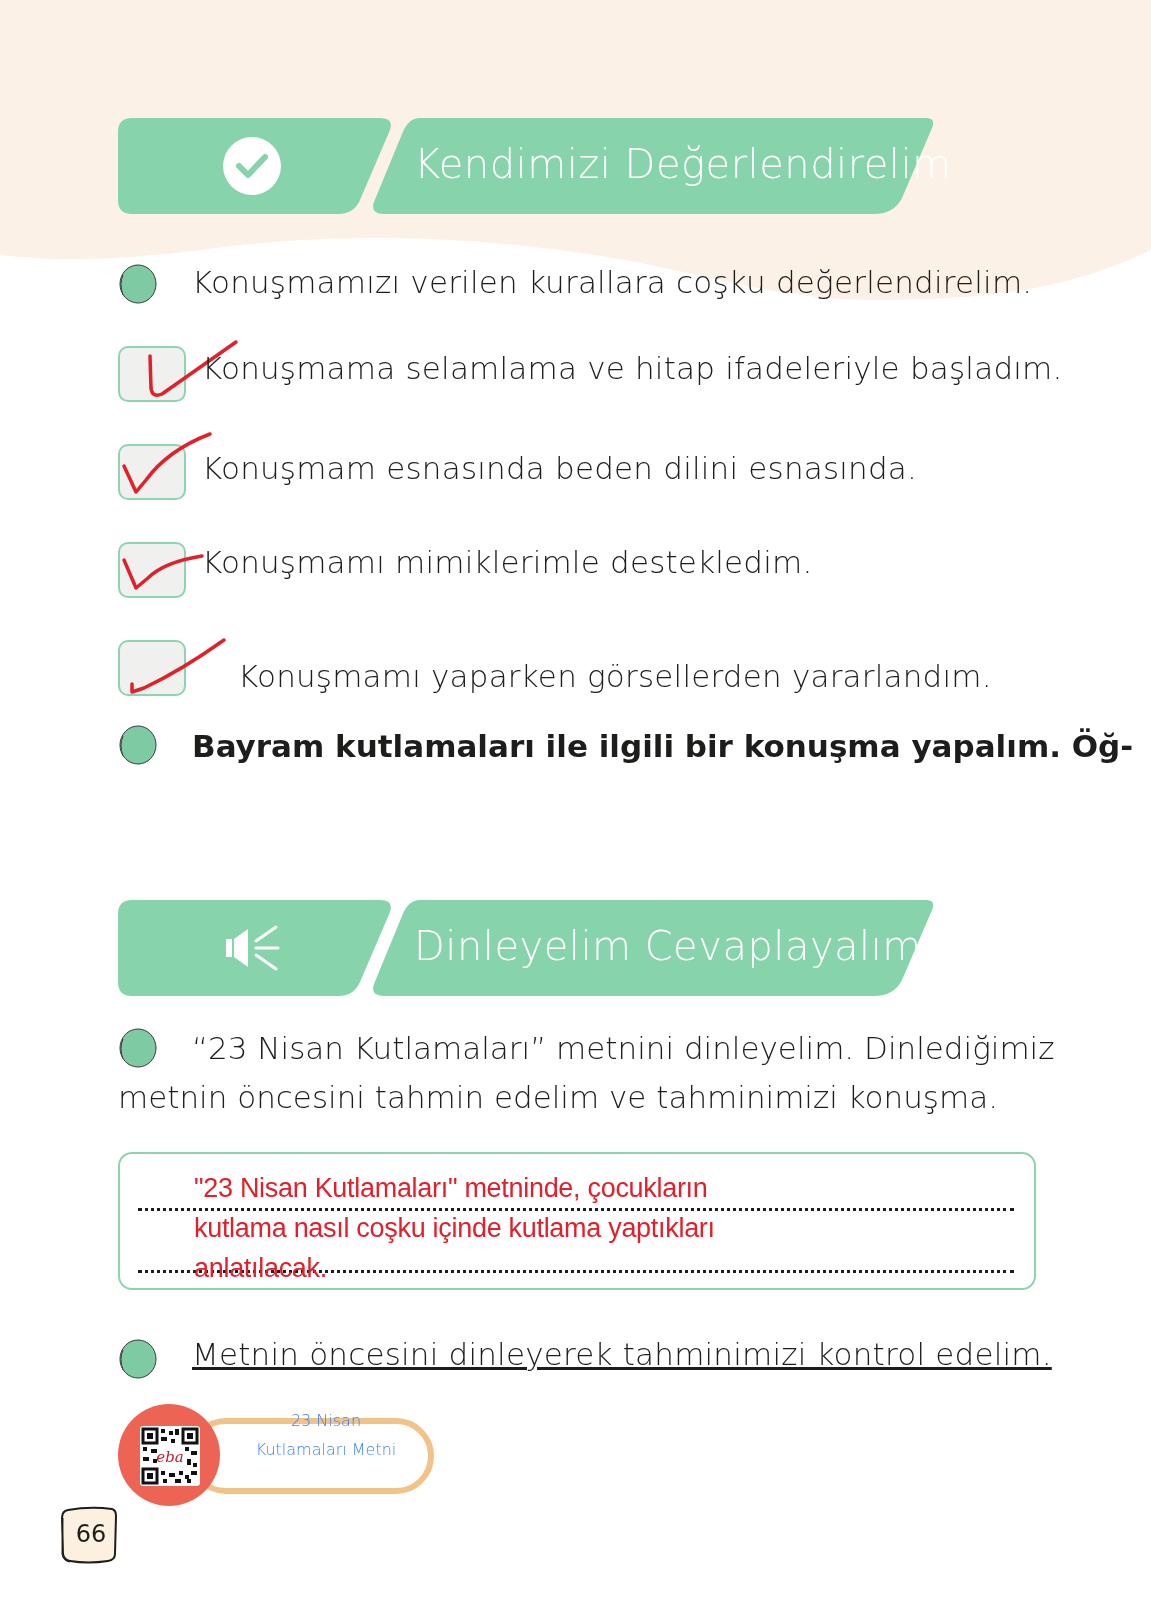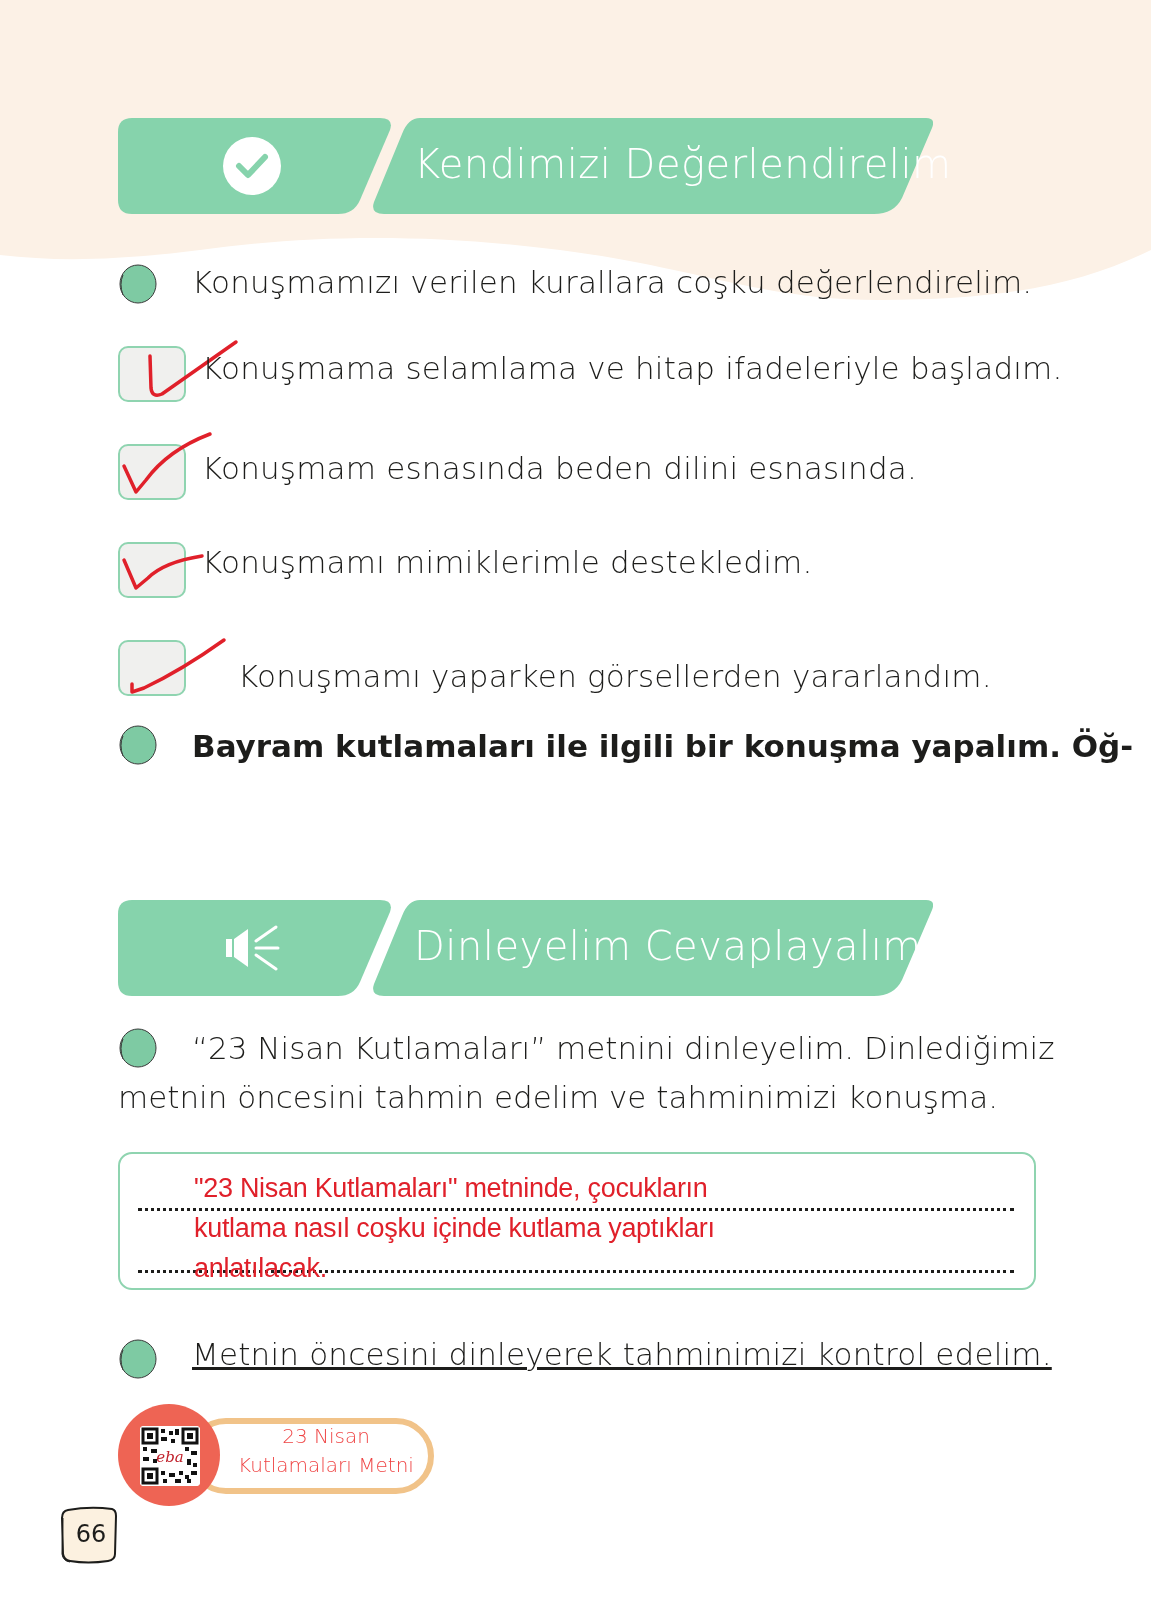--- a/index.html
+++ b/index.html
@@ -22,21 +22,21 @@
 
     .para { position: absolute; left: 118px; font-size: 31px; line-height: 49px; color: #1d1d1b; z-index: 2; font-family: "DejaVu Sans", sans-serif; font-weight: 300; }
     .para .indent { display: inline-block; width: 74px; }
 
     .answer-box { position: absolute; left: 118px; top: 1152px; width: 918px; height: 138px; border: 2.5px solid #8fd4b0; border-radius: 14px; z-index: 2; background: #fff; }
     .dots { position: absolute; left: 18px; right: 20px; height: 4px; border-top: 3px dotted #1d1d1b; }
     .answer-text { position: absolute; left: 74px; top: 14px; color: #e0202a; font-family: "Liberation Sans", sans-serif; font-size: 27px; line-height: 40px; letter-spacing: -0.3px; }
 
     .qr-pill { position: absolute; left: 118px; top: 1402px; width: 320px; height: 108px; z-index: 2; }
     .qr-pill .pill { position: absolute; left: 70px; top: 16px; width: 246px; height: 76px; border: 6px solid #f1c389; border-radius: 40px; background: #fff; }
-    .qr-pill .pill-text { position: absolute; left: 118px; top: 20px; width: 180px; text-align: center; font-size: 20px; line-height: 29px; color: #ef4444; font-family: "DejaVu Sans", sans-serif; font-weight: 300; }
+    .qr-pill .pill-text { position: absolute; left: 118px; top: 4px; width: 180px; text-align: center; font-size: 16px; line-height: 29px; color: #3b82f6; font-family: "DejaVu Sans", sans-serif; font-weight: 300; }
     .qr-pill .circle { position: absolute; left: 0; top: 2px; width: 102px; height: 102px; border-radius: 50%; background: #ee6454; }
     .qr-pill .qr { position: absolute; left: 22px; top: 24px; width: 60px; height: 60px; background: #fff; border-radius: 4px; }
 
     .page-num { position: absolute; left: 60px; top: 1506px; width: 58px; height: 58px; z-index: 2; }
     .page-num .label { position: absolute; left: 4px; top: 0; width: 54px; height: 56px; line-height: 56px; text-align: center; font-size: 24px; color: #1d1d1b; font-family: "DejaVu Sans", sans-serif; }
   </style>
 </head>
 <body>
 
 <svg class="bg-wave" width="1151" height="330" viewBox="0 0 1151 330">

